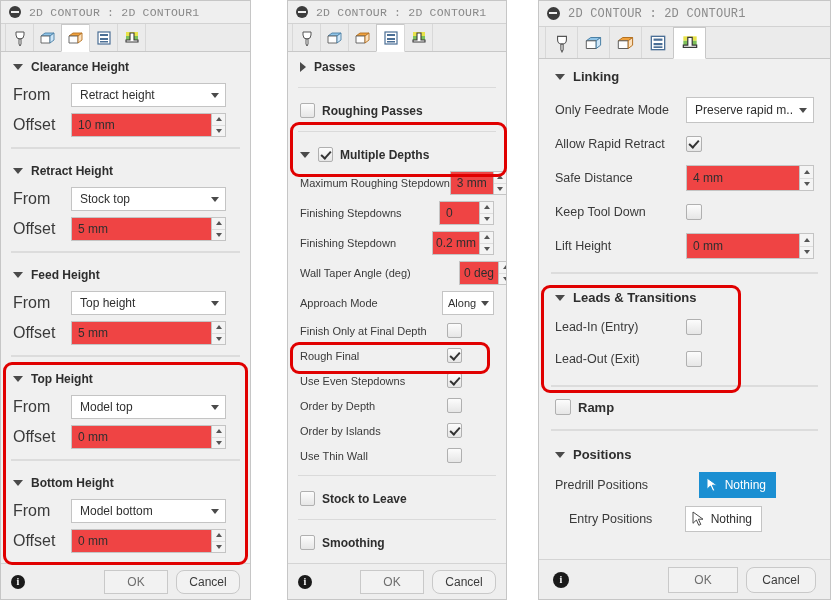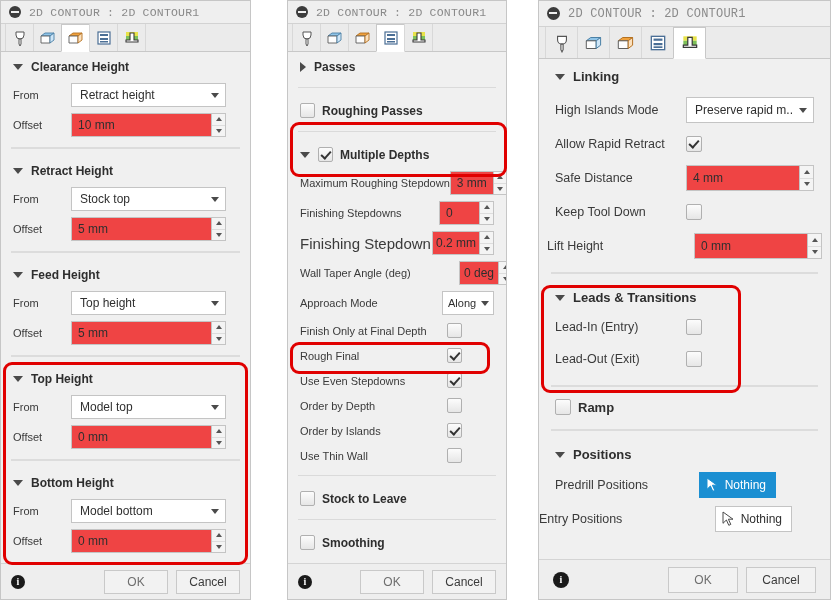--- a/index.html
+++ b/index.html
@@ -102,21 +102,21 @@
   .caret-down{border-left:5px solid transparent;border-right:5px solid transparent;border-top:6px solid #4a4a4a;}
   .caret-right{border-top:5px solid transparent;border-bottom:5px solid transparent;border-left:6px solid #4a4a4a;}
 
   .row{
     display:flex;align-items:center;
     padding:3px 12px;
     min-height:25px;
     box-sizing:border-box;
   }
   .row .lbl{
-    font-size:11px;color:#3a3a3a;flex:0 0 auto;
+    font-size:16px;color:#3a3a3a;flex:0 0 auto;
   }
   .row .spacer{flex:1 1 auto;}
 
   
   .combo{
     background:#ffffff;border:1px solid #c4c4c4;
     height:24px;display:flex;align-items:center;
     padding:0 6px 0 8px;box-sizing:border-box;
     font-size:12px;color:#2f2f2f;
   }
@@ -183,21 +183,21 @@
     display:flex;align-items:center;justify-content:center;
     font-family:"Liberation Serif",serif;flex:0 0 auto;
   }
   .fspace{flex:1 1 auto;}
   .btn{
     height:24px;min-width:64px;box-sizing:border-box;
     border:1px solid #c9c9c9;background:#f2f2f2;
     display:flex;align-items:center;justify-content:center;
     font-size:12px;color:#6e6e6e;margin-left:8px;
   }
-  .btn.cancel{color:#3a3a3a;}
+  .btn.cancel{color:#3a3a3a;border-radius:8px;}
 
   
   .redbox{
     position:absolute;
     border:3px solid #e00000;
     border-radius:9px;
     pointer-events:none;
     box-sizing:border-box;
     z-index:30;
   }
@@ -497,21 +497,21 @@
               <i class="tri-up"></i>
             </div>
             <div class="dn">
               <i class="tri-dn"></i>
             </div>
           </div>
       </div>
     </div>
 
     <div class="row">
-      <span class="lbl" style="font-size:15px">Finishing Stepdown</span>
+      <span class="lbl" style="font-size:11px">Finishing Stepdown</span>
       <span class="spacer"></span>
       <div class="spin" style="width:62px">
         <div class="sfield" style="padding:0 3px">0.2 mm</div>
         <div class="sbtns">
             <div class="up">
               <i class="tri-up"></i>
             </div>
             <div class="dn">
               <i class="tri-dn"></i>
             </div>
@@ -648,21 +648,21 @@
   </div>
 
   <div class="pbody">
 
     <div class="ghead" style="padding:10px 16px 8px 16px;font-size:13px">
       <span class="caret caret-down"></span>
       <span>Linking</span>
     </div>
 
     <div class="row" style="padding:5px 16px;min-height:32px">
-      <span class="lbl" style="font-size:12.5px">High Islands Mode</span>
+      <span class="lbl" style="font-size:12.5px">Only Feedrate Mode</span>
       <span class="spacer"></span>
       <div class="combo" style="width:128px;height:26px">
         <span class="ctext">Preserve rapid m...</span>
         <span class="carrow"></span>
       </div>
     </div>
 
     <div class="row" style="padding:5px 16px;min-height:32px">
       <span class="lbl" style="font-size:12.5px">Allow Rapid Retract</span>
       <span class="spacer"></span>
@@ -684,21 +684,21 @@
           </div>
       </div>
     </div>
 
     <div class="row" style="padding:5px 16px;min-height:32px">
       <span class="lbl" style="font-size:12.5px">Keep Tool Down</span>
       <span class="spacer"></span>
       <span class="chk" style="width:16px;height:16px;margin-right:112px"></span>
     </div>
 
-    <div class="row" style="padding:5px 8px;min-height:32px">
+    <div class="row" style="padding:5px 16px;min-height:32px">
       <span class="lbl" style="font-size:12.5px">Lift Height</span>
       <span class="spacer"></span>
       <div class="spin" style="width:128px;height:26px">
         <div class="sfield">0 mm</div>
         <div class="sbtns">
             <div class="up">
               <i class="tri-up"></i>
             </div>
             <div class="dn">
               <i class="tri-dn"></i>
@@ -746,21 +746,21 @@
       <div class="nbtn sel" style="margin-right:38px">
         <span class="cur">
           <svg width="15" height="16" viewBox="0 0 15 16">
               <path d="M2 1l10 7.2H7.4l2.4 5.2-2 .9-2.4-5.3L2 12.3z" fill="#ffffff" stroke="#1b8fd2" stroke-width="1"></path>
             </svg>
         </span>
         <span>Nothing</span>
       </div>
     </div>
 
-    <div class="row" style="padding:4px 0;min-height:32px">
+    <div class="row" style="padding:4px 30px;min-height:32px">
       <span class="lbl" style="font-size:12.5px">Entry Positions</span>
       <span class="spacer"></span>
       <div class="nbtn" style="margin-right:38px">
         <span class="cur">
           <svg width="15" height="16" viewBox="0 0 15 16">
               <path d="M2 1l10 7.2H7.4l2.4 5.2-2 .9-2.4-5.3L2 12.3z" fill="#ffffff" stroke="#4a4a4a" stroke-width="1"></path>
             </svg>
         </span>
         <span>Nothing</span>
       </div>

